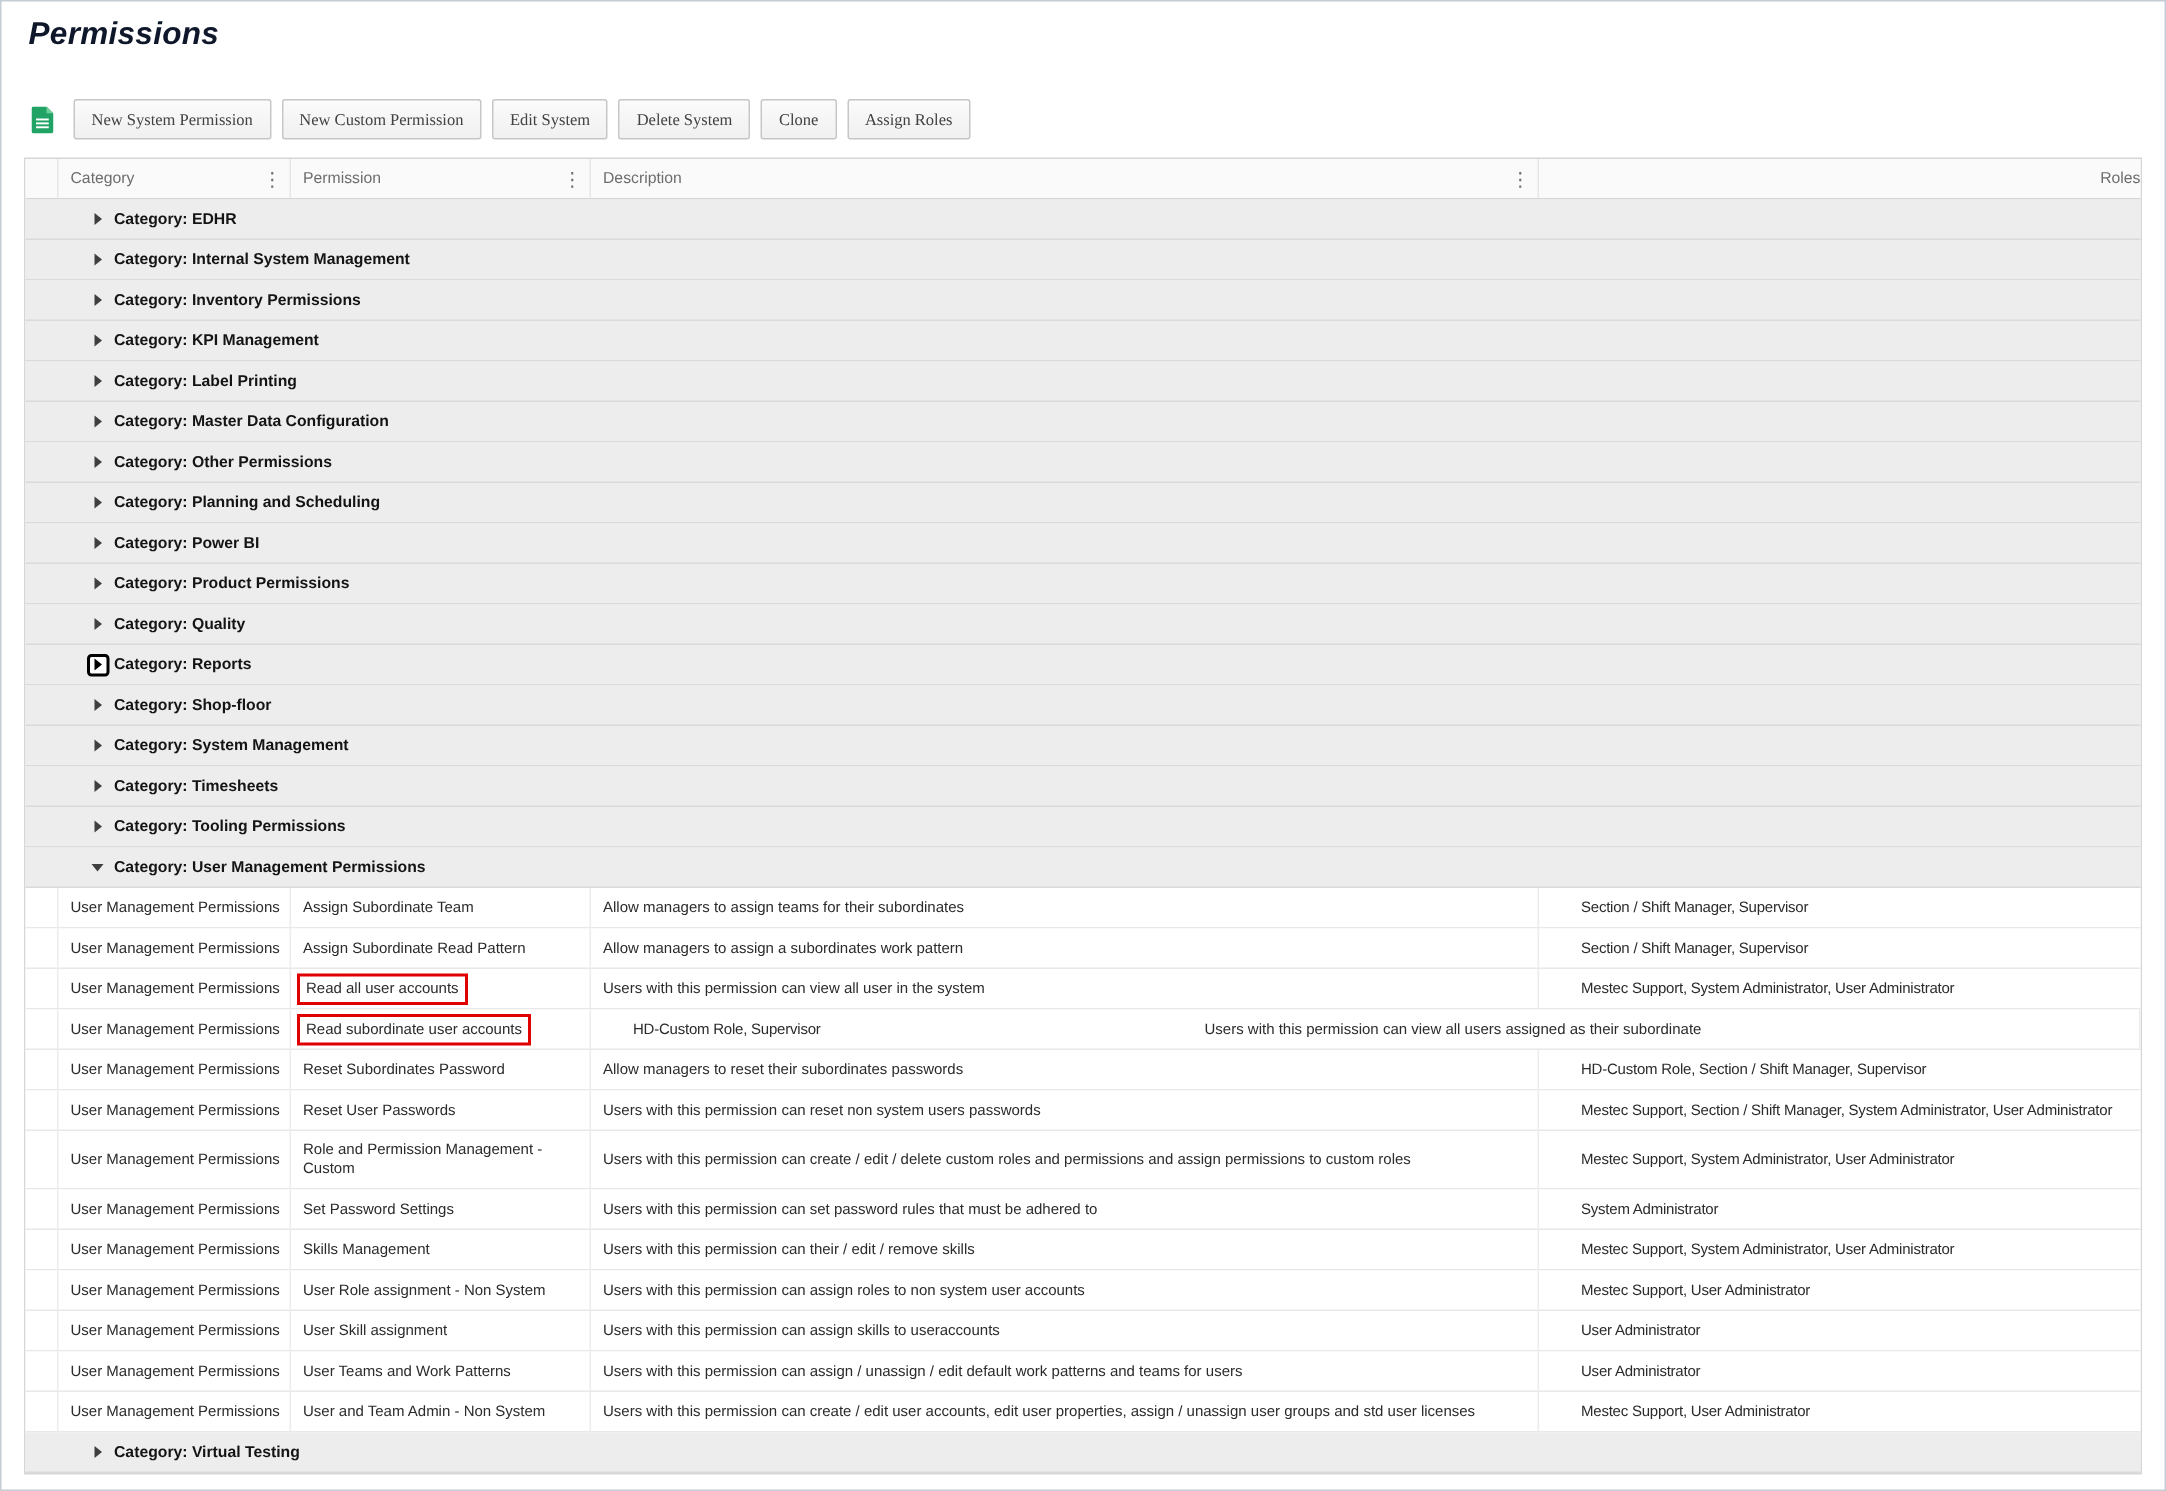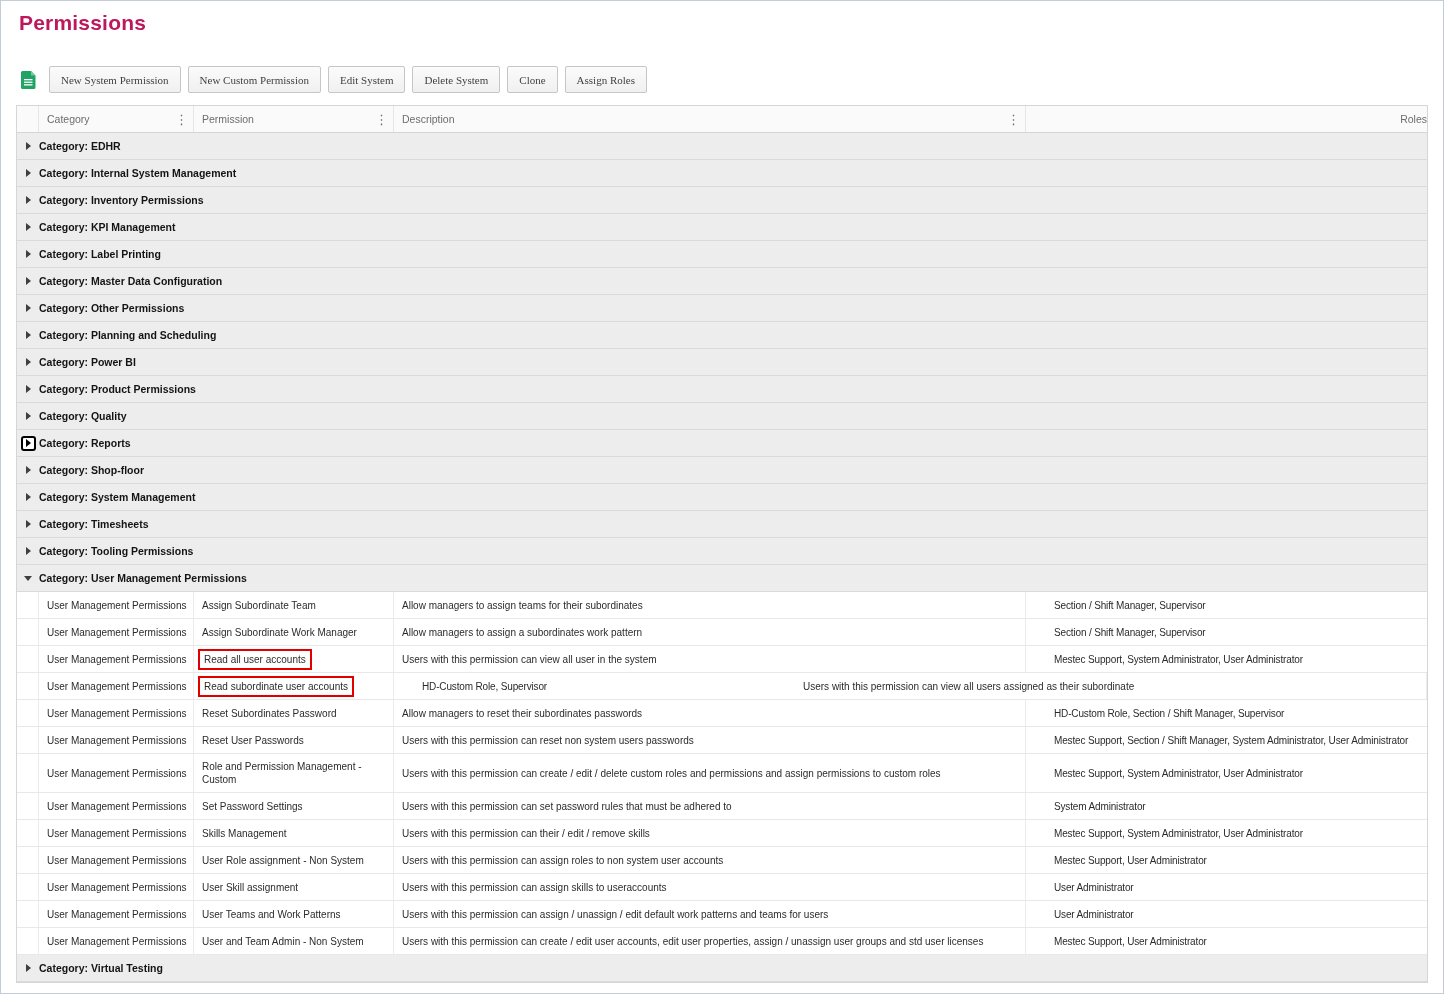--- a/index.html
+++ b/index.html
@@ -4,21 +4,21 @@
 <style>
   * { box-sizing: border-box; margin: 0; padding: 0; }
   html, body { width: 1444px; height: 994px; overflow: hidden; }
   body {
     background: #ffffff;
     border: 1px solid #c4cdd6;
     font-family: "Liberation Sans", sans-serif;
     color: #212529;
   }
   .page { padding: 10px 15px 0 15px; }
-  .page-title { font-size: 21px; font-weight: 700; color: #be185d; margin-left: 3px; letter-spacing: .2px; }
+  .page-title { font-size: 21px; font-weight: 700; color: #0f172a; margin-left: 3px; letter-spacing: .2px; font-style: italic; }
 
   .toolbar { margin-top: 31px; display: flex; align-items: center; }
   .excel-btn { background: transparent; border: 0; padding: 2px 5px; margin-right: 8px; cursor: pointer; display: flex; align-items: center; }
   .tb-btn {
     font-family: Liberation Serif, serif; font-size: 11px; color: #424242;
     background: linear-gradient(#fbfbfb, #f0f0f0);
     border: 1px solid #c6c6c6; border-radius: 2px;
     height: 27px; padding: 0 11px; margin-right: 7px; cursor: pointer; white-space: nowrap;
   }
 
@@ -36,21 +36,21 @@
 
   .w-exp   { width: 22px;  flex: none; }
   .w-cat   { width: 155px; flex: none; }
   .w-perm  { width: 200px; flex: none; }
   .w-desc  { width: 632px; flex: none; }
   .w-roles { flex: 1; min-width: 0; }
 
   .group-row {
     display: flex; align-items: center; height: 27px;
     background: var(--group-bg, #ededed);
-    border-bottom: 1px solid #dadada; cursor: pointer;
+    border-bottom: 1px solid #dadada; cursor: pointer; padding-left: 37px;
   }
   .caret-cell { width: 22px; flex: none; display: flex; justify-content: center; align-items: center; }
   .group-label { font-weight: 700; font-size: 10.5px; color: #141414; white-space: nowrap; }
 
   .caret { display: inline-block; width: 0; height: 0; }
   .caret-right { border-top: 4px solid transparent; border-bottom: 4px solid transparent; border-left: 5px solid #3f3f3f; }
   .caret-down  { border-left: 4px solid transparent; border-right: 4px solid transparent; border-top: 5px solid #3f3f3f; }
   .focus-ring {
     display: inline-flex; align-items: center; justify-content: center;
     width: 15px; height: 15px; border: 2px solid #000; border-radius: 3px; background: #fff;
@@ -228,21 +228,21 @@
         <div class="data-row">
           <div class="cell w-exp"></div>
           <div class="cell w-cat">User Management Permissions</div>
           <div class="cell w-perm">Assign Subordinate Team</div>
           <div class="cell w-desc">Allow managers to assign teams for their subordinates</div>
           <div class="cell w-roles">Section / Shift Manager, Supervisor</div>
         </div>
         <div class="data-row">
           <div class="cell w-exp"></div>
           <div class="cell w-cat">User Management Permissions</div>
-          <div class="cell w-perm">Assign Subordinate Work Manager</div>
+          <div class="cell w-perm">Assign Subordinate Read Pattern</div>
           <div class="cell w-desc">Allow managers to assign a subordinates work pattern</div>
           <div class="cell w-roles">Section / Shift Manager, Supervisor</div>
         </div>
         <div class="data-row">
           <div class="cell w-exp"></div>
           <div class="cell w-cat">User Management Permissions</div>
           <div class="cell w-perm">
             <span class="red-box">Read all user accounts</span>
           </div>
           <div class="cell w-desc">Users with this permission can view all user in the system</div>

